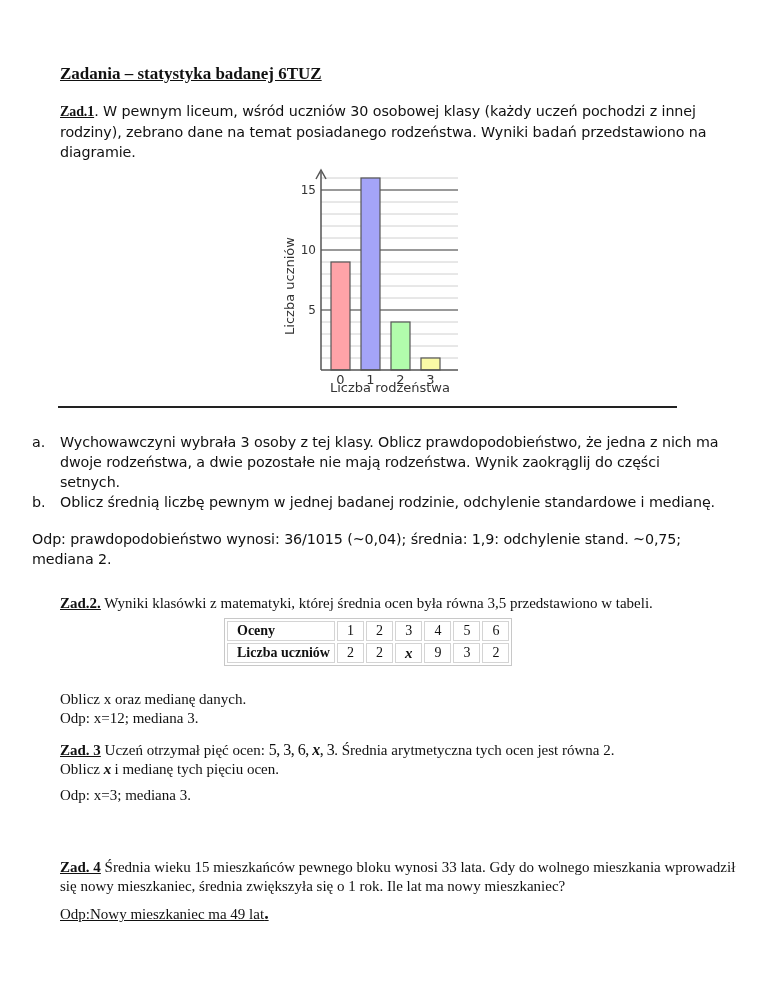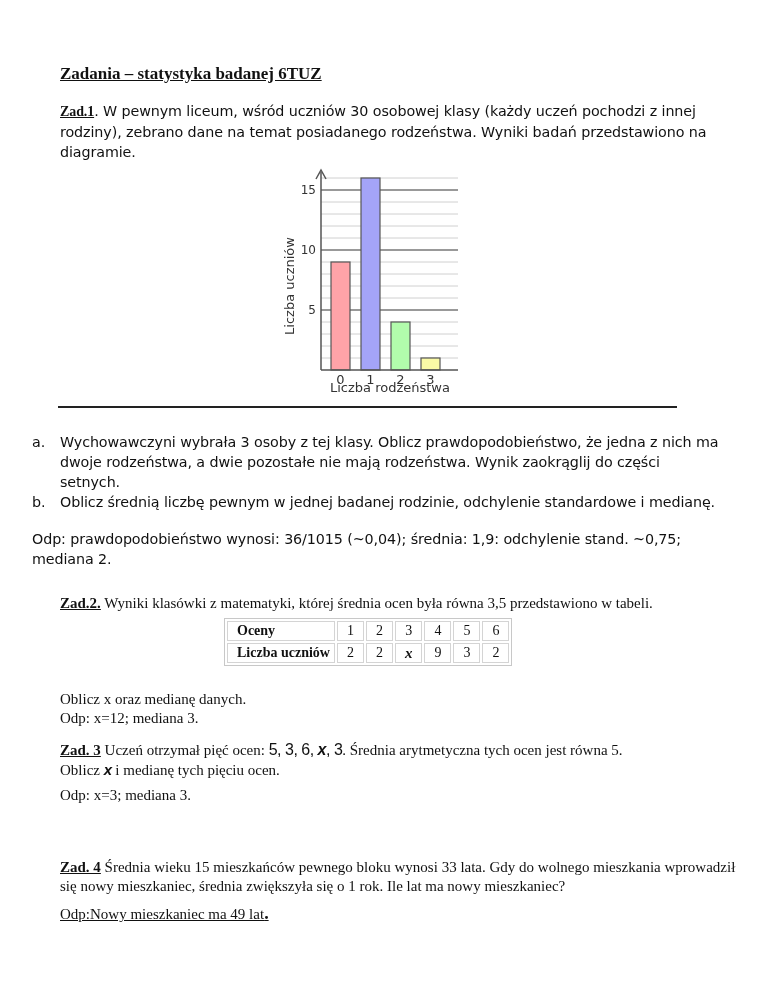--- a/index.html
+++ b/index.html
@@ -17,21 +17,21 @@
   .list .item .mk { position: absolute; left: 0; top: 0; }
   .odp1 { left: 32px; top: 529px; width: 690px; }
   .tnr { font-family: "Liberation Serif", serif; font-size: 15px; line-height: 19px; }
   .z2 { left: 60px; top: 594px; width: 700px; }
   .grades { left: 224px; top: 618px; border-collapse: separate; border-spacing: 2px; border: 1px solid #c8c8c8; background: #fff; }
   .grades td { border: 1px solid #d4d4d4; padding: 0 9px; font-family: "Liberation Serif", serif; font-size: 14px; height: 18px; line-height: 18px; text-align: center; }
   .grades td.hd { font-weight: bold; text-align: left; padding-right: 4px; }
   .grades td.xv { font-style: italic; font-weight: bold; font-size: 15px; }
   .z2b { left: 60px; top: 675px; margin-top: 15px; }
   .z3 { left: 60px; top: 740px; width: 700px; }
-  .mathinline { font-family: Liberation Sans, sans-serif; font-size: 16px; letter-spacing: -0.5px; }
+  .mathinline { font-family: Liberation Serif, serif; font-size: 16px; letter-spacing: -0.5px; }
   .mathx { font-style: italic; font-weight: bold; }
   .z3b { left: 60px; top: 786px; }
   .z4 { left: 60px; top: 846px; width: 680px; margin-top: 12px; }
   .z4b { left: 60px; top: 904px; text-decoration: underline; }
   svg text { font-family: "DejaVu Sans", sans-serif; }
 </style>
 </head>
 <body>
 
 <div class="abs serif title">Zadania – statystyka badanej 6TUZ</div>
@@ -114,21 +114,21 @@
   </tr>
 </tbody>
   </table>
 
 <div class="abs tnr z2b">
   <div>Oblicz x oraz medianę danych.</div>
   <div>Odp: x=12; mediana 3.</div>
 </div>
 
 <div class="abs tnr z3">
-  <div><span class="u-bold">Zad. 3</span><span>  Uczeń otrzymał pięć ocen: </span><span class="mathinline"><span>5, 3, 6, </span><span class="mathx">x</span><span>, 3</span></span><span>. Średnia arytmetyczna tych ocen jest równa 5.</span></div>
+  <div><span class="u-bold">Zad. 3</span><span>  Uczeń otrzymał pięć ocen: </span><span class="mathinline"><span>5, 3, 6, </span><span class="mathx">x</span><span>, 3</span></span><span>. Średnia arytmetyczna tych ocen jest równa 2.</span></div>
   <div><span>Oblicz </span><span class="mathx mathinline" style="font-size:15px">x</span><span> i medianę tych pięciu ocen.</span></div>
 </div>
 
 <div class="abs tnr z3b">Odp: x=3; mediana 3.</div>
 
 <div class="abs tnr z4"><span class="u-bold">Zad. 4</span><span> Średnia wieku 15 mieszkańców pewnego bloku wynosi 33 lata. Gdy do wolnego mieszkania wprowadził się nowy mieszkaniec, średnia zwiększyła się o 1 rok. Ile lat ma nowy mieszkaniec?</span></div>
 
 <div class="abs tnr z4b"><span>Odp:Nowy mieszkaniec ma 49 lat</span><span style="font-weight:bold; font-size:18px;">.</span></div>
 
 </body></html>

